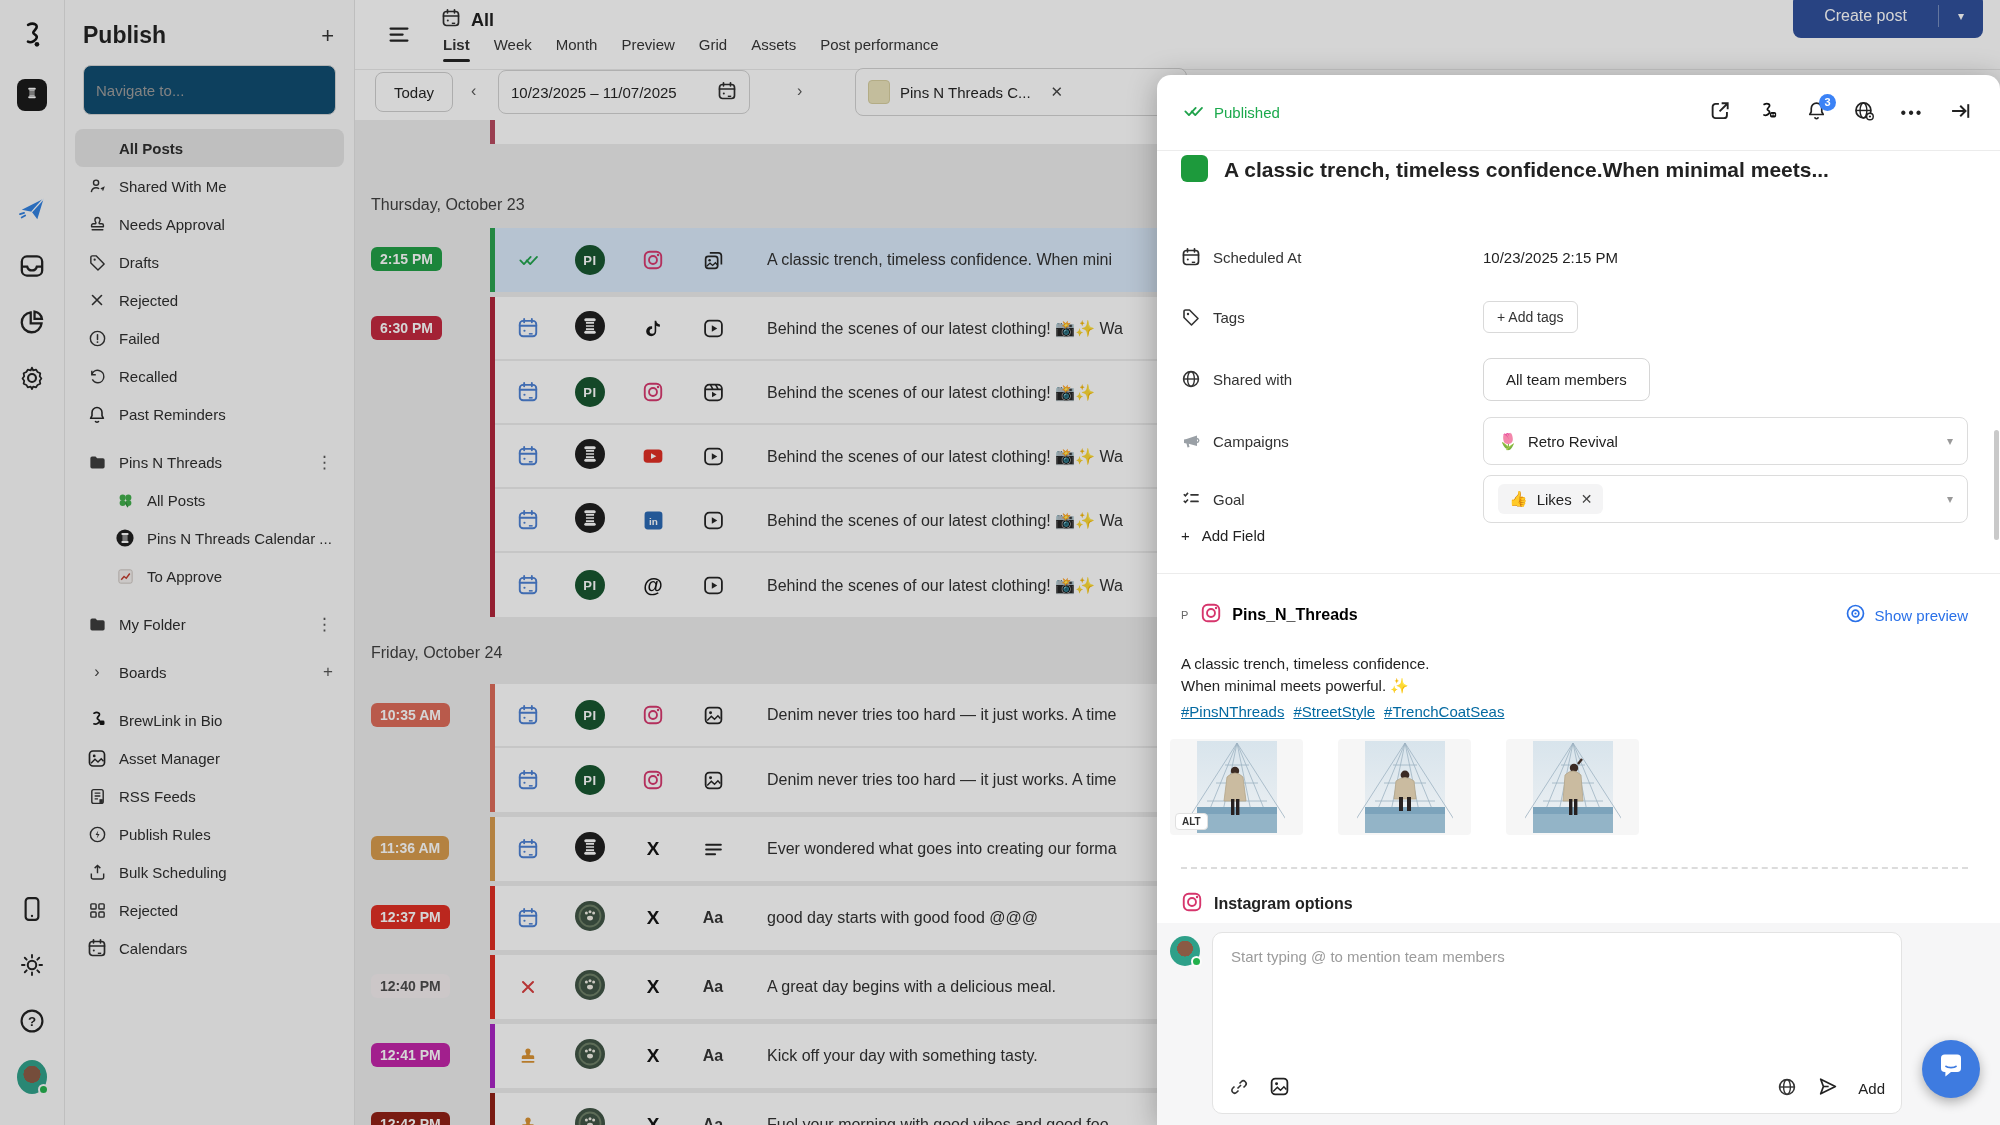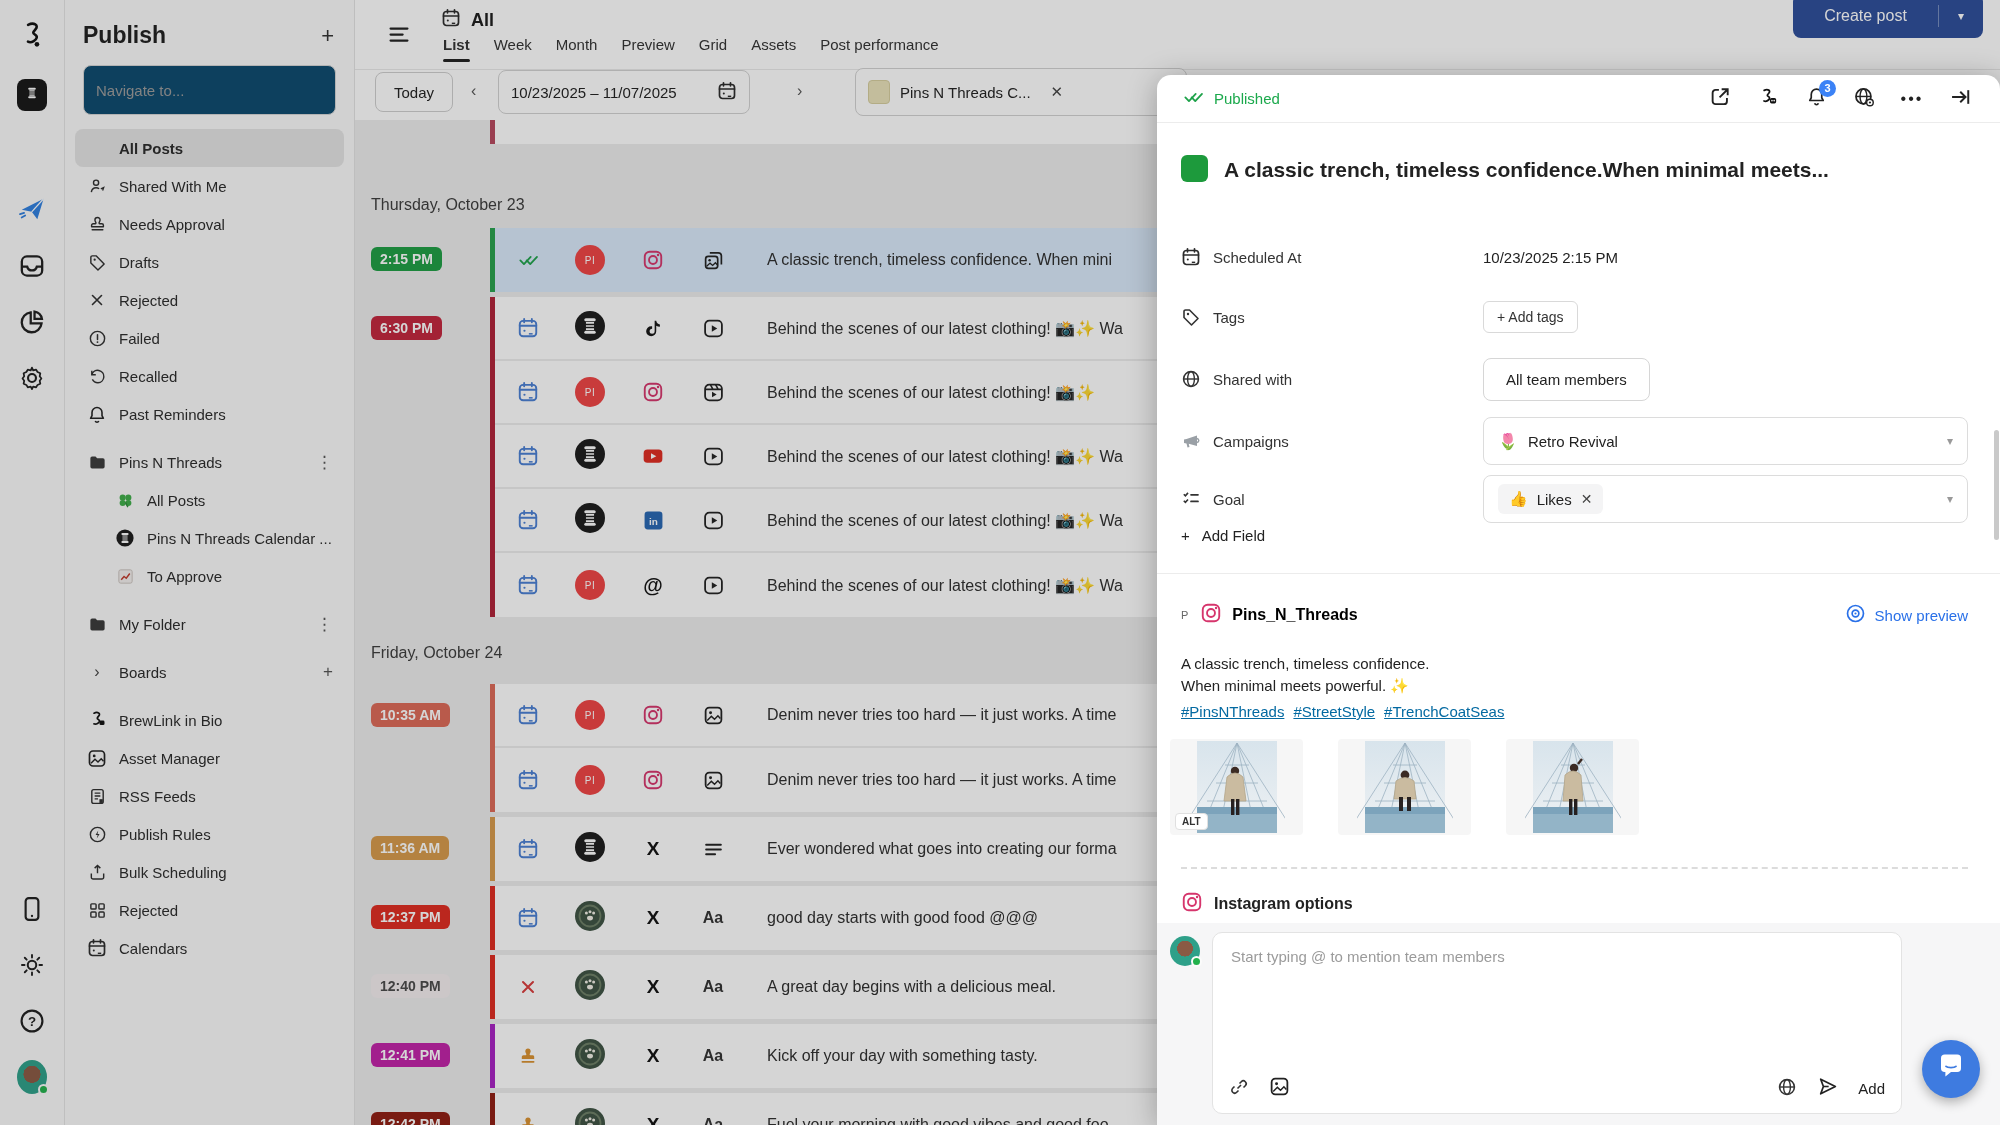--- a/index.html
+++ b/index.html
@@ -80,31 +80,31 @@
   .grows{flex:1;display:flex;flex-direction:column;min-width:0;}
   .lrow{height:64px;display:flex;align-items:center;background:#fff;border-bottom:2px solid #ededed;min-width:0;}
   .lrow:last-child{border-bottom:none;}
   .lrow.sel{background:#d9e9fa;}
   .cell{display:flex;align-items:center;justify-content:center;flex:0 0 auto;}
   .c-status{width:22px;margin-left:22px;}
   .c-avatar{width:30px;margin-left:36px;}
   .c-net{width:24px;margin-left:36px;}
   .c-type{width:24px;margin-left:36px;}
   .ltext{margin-left:42px;font-size:16px;color:#2e2e2e;white-space:nowrap;overflow:hidden;flex:1;}
-  .av-pi{width:30px;height:30px;border-radius:50%;background:#ef4444;color:#fff;font-size:10px;font-weight:400;
+  .av-pi{width:30px;height:30px;border-radius:50%;background:#14532d;color:#fff;font-size:13px;font-weight:700;
     display:flex;align-items:center;justify-content:center;letter-spacing:.5px;}
   .glyph-x{font-size:19px;font-weight:700;color:#111;}
   .glyph-at{font-size:20px;font-weight:600;color:#111;}
   .glyph-aa{font-size:16px;font-weight:600;color:#333;}
 
   
   .overlay{position:absolute;inset:0;background:rgba(20,20,20,0.18);z-index:40;}
   .drawer{position:absolute;left:1157px;right:0;top:75px;bottom:0;background:#fff;z-index:60;
     border-radius:14px 14px 0 0;box-shadow:0 4px 30px rgba(0,0,0,.28);}
-  .dw-head{position:absolute;left:0;right:0;top:0;height:48px;display:flex;align-items:center;
+  .dw-head{position:absolute;left:0;right:0;top:0;height:76px;display:flex;align-items:center;
     padding:0 28px 0 24px;border-bottom:1px solid #ececec;text-align:center;}
   .status{display:flex;align-items:center;gap:9px;color:#1ba94c;font-size:15px;font-weight:500;}
   .dw-acts{margin-left:auto;display:flex;align-items:center;gap:24px;}
   .dw-act{position:relative;width:24px;height:24px;display:flex;align-items:center;justify-content:center;color:#222;}
   .nbadge{position:absolute;top:-7px;right:-8px;background:#3b82f6;color:#fff;font-size:11px;font-weight:700;
     min-width:17px;height:17px;border-radius:9px;display:flex;align-items:center;justify-content:center;padding:0 4px;}
   .dots{font-size:16px;color:#222;letter-spacing:2px;}
   .dw-title{position:absolute;left:24px;right:30px;top:80px;display:flex;align-items:flex-end;gap:16px;}
   .tsq{width:27px;height:27px;border-radius:6px;background:#1d9a3c;flex:0 0 27px;}
   .ttxt{font-size:21px;font-weight:600;color:#222;white-space:nowrap;overflow:hidden;text-overflow:ellipsis;}

